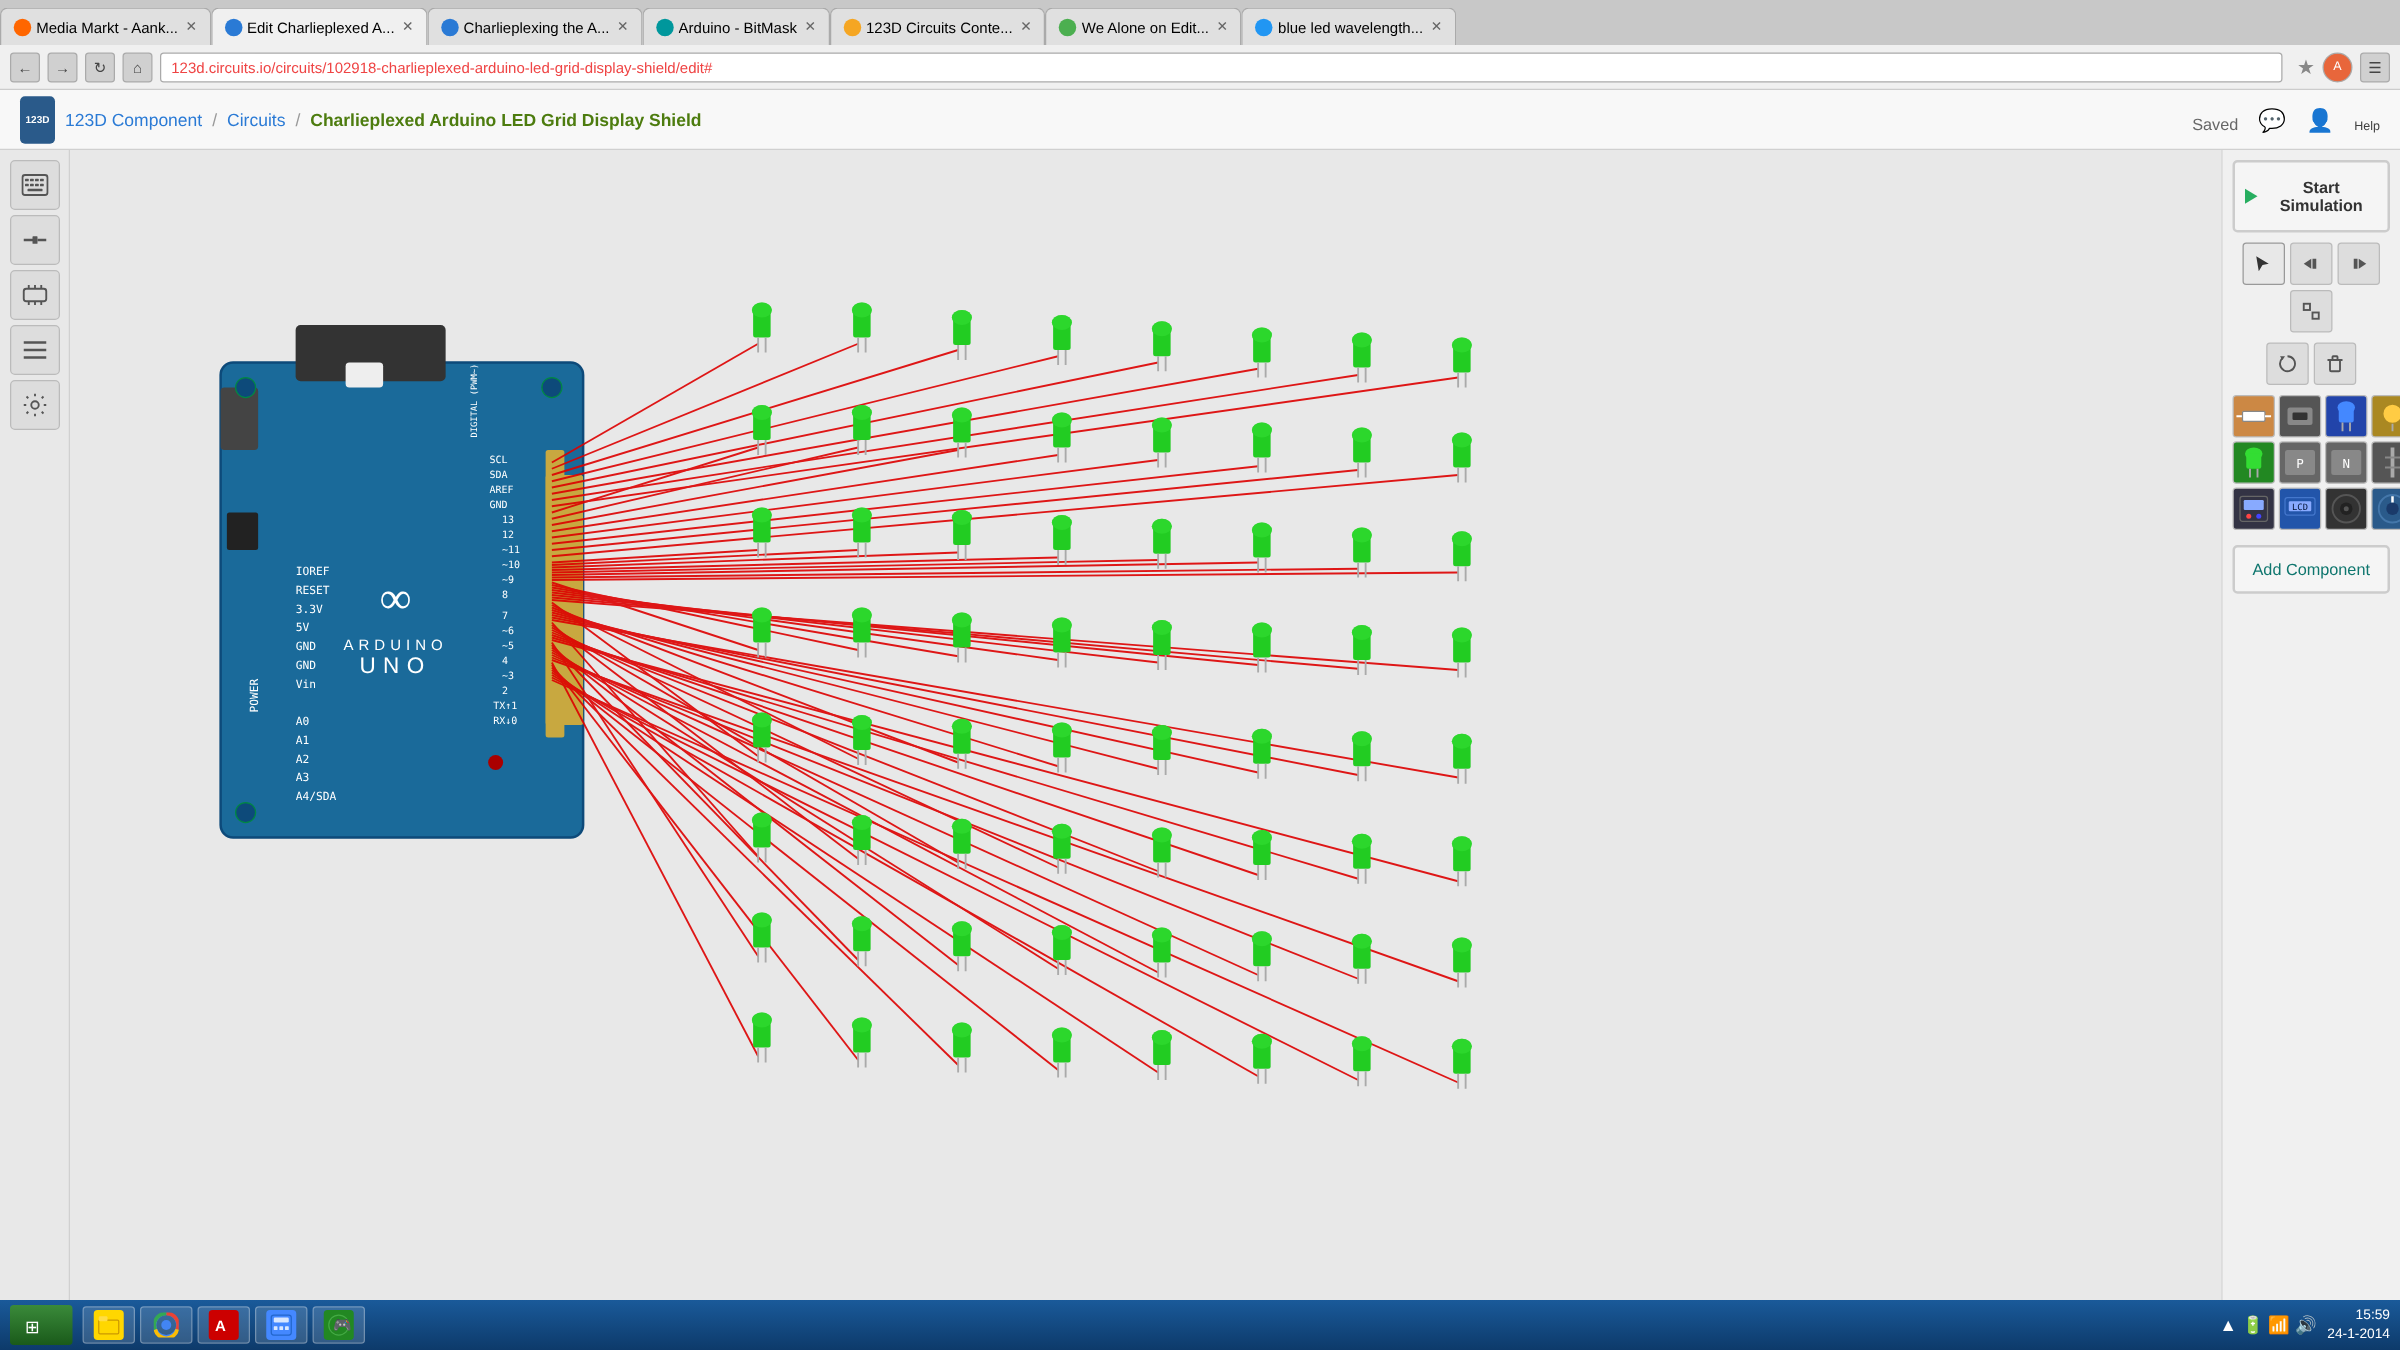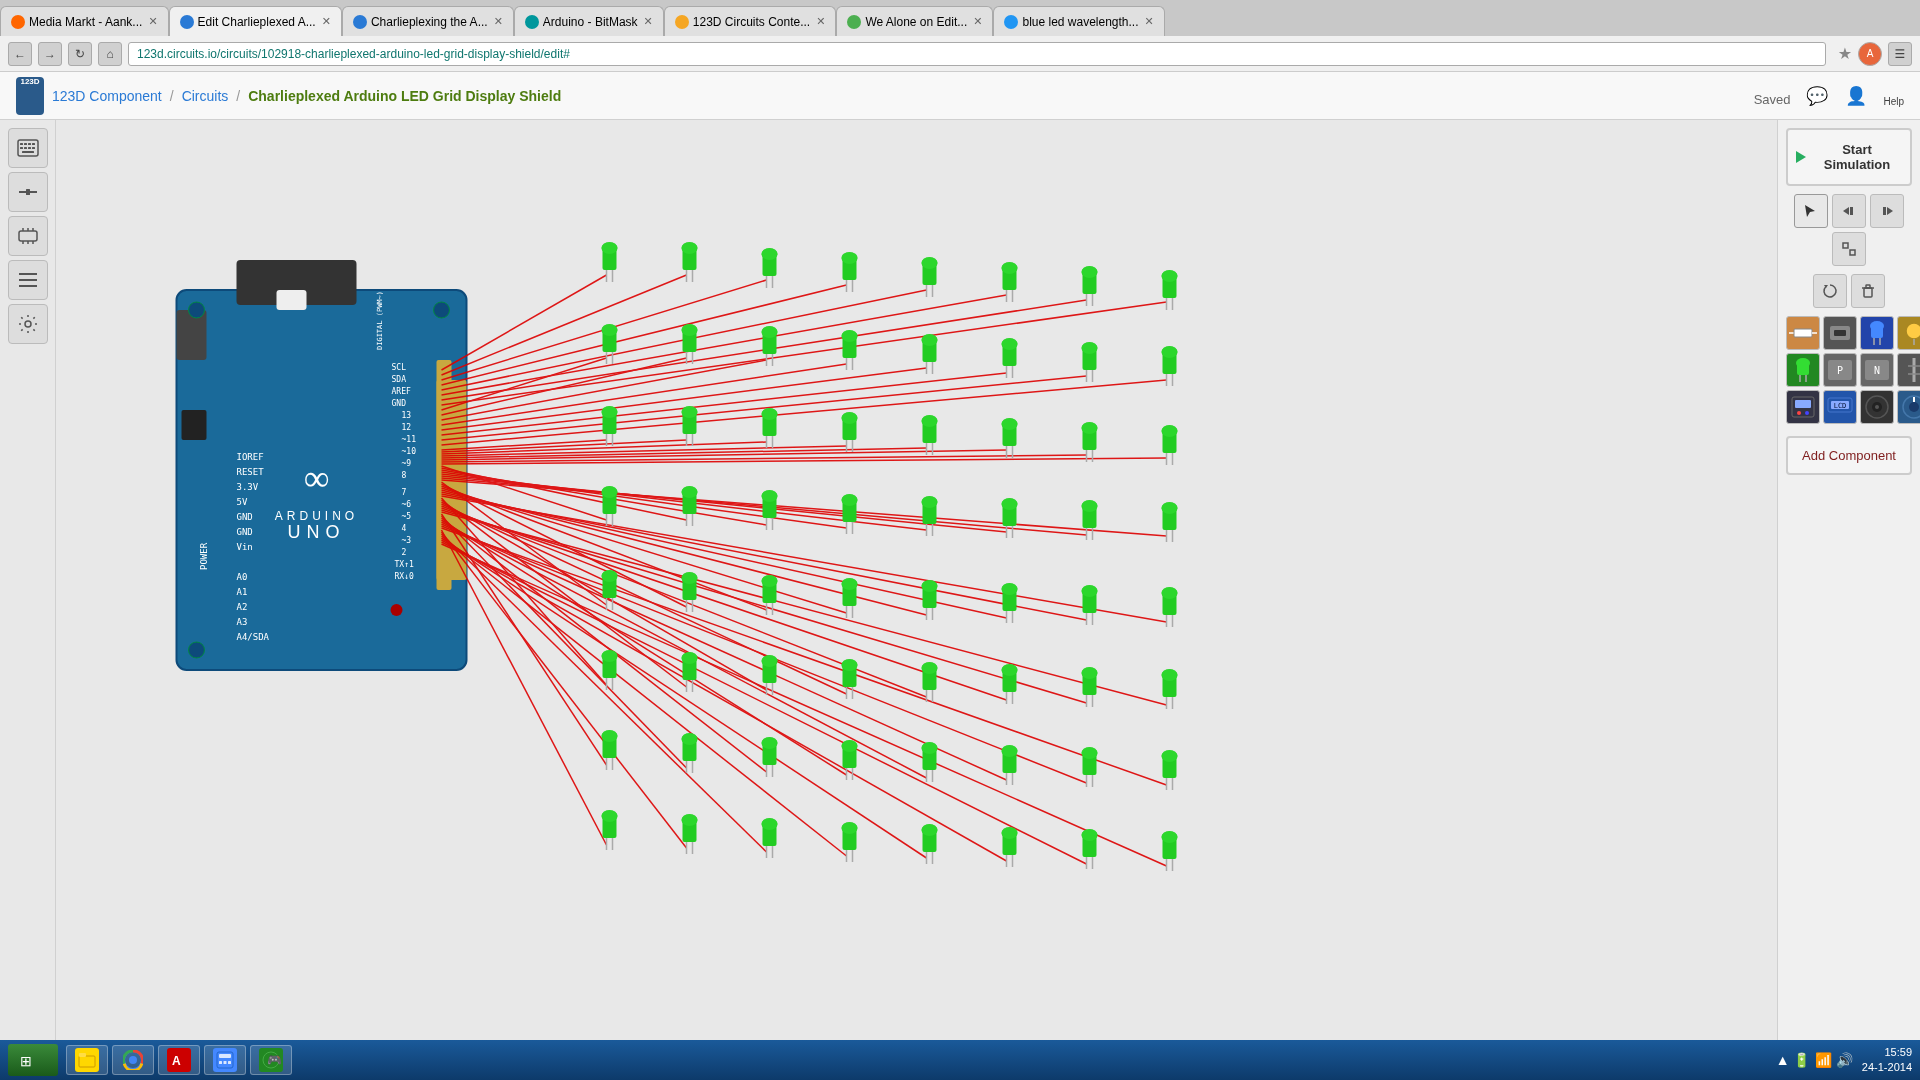--- a/index.html
+++ b/index.html
@@ -13,21 +13,21 @@
     .tab-favicon { width: 14px; height: 14px; margin-right: 4px; flex-shrink: 0; border-radius: 2px; }
     .tab-close { margin-left: 6px; color: #666; font-size: 11px; cursor: pointer; flex-shrink: 0; }
     .address-bar { display: flex; align-items: center; background: #f0f0f0; border-bottom: 1px solid #ccc; padding: 4px 8px; height: 36px; gap: 6px; }
     .nav-btn { width: 24px; height: 24px; background: #d0d0d0; border: 1px solid #aaa; border-radius: 3px; cursor: pointer; display: flex; align-items: center; justify-content: center; font-size: 12px; color: #444; }
     .url-bar { flex: 1; height: 24px; border: 1px solid #aaa; border-radius: 3px; background: white; padding: 0 8px; font-size: 12px; color: #333; display: flex; align-items: center; }
     .star-icon { color: #888; margin-left: 6px; }
 
     
     .app { display: flex; flex-direction: column; height: calc(1080px - 72px); background: #f0f0f0; }
     .app-header { background: #f8f8f8; border-bottom: 1px solid #d0d0d0; height: 48px; display: flex; align-items: center; padding: 0 16px; gap: 8px; }
-    .app-logo { background: #2a5a8a; color: white; width: 28px; height: 38px; border-radius: 4px; display: flex; align-items: flex-start; justify-content: center; font-size: 10px; font-weight: bold; }
+    .app-logo { background: #2a5a8a; color: white; width: 28px; height: 38px; border-radius: 4px; display: flex; align-items: center; justify-content: center; font-size: 10px; font-weight: bold; }
     .breadcrumb { display: flex; align-items: center; gap: 8px; font-size: 14px; color: #333; }
     .breadcrumb-sep { color: #999; }
     .breadcrumb-link { color: #2a7ad5; cursor: pointer; text-decoration: none; }
     .header-right { margin-left: auto; display: flex; align-items: flex-end; gap: 16px; }
     .saved-text { color: #666; font-size: 13px; }
     .header-icon { color: #555; font-size: 18px; cursor: pointer; }
     .help-btn { color: #404040; font-size: 10px; cursor: pointer; }
 
     
     .main-content { display: flex; flex: 1; overflow: hidden; }
@@ -42,21 +42,21 @@
     .start-sim-btn { background: #f5f5f5; border: 2px solid #ccc; border-radius: 4px; padding: 12px 8px; display: flex; align-items: center; justify-content: center; gap: 6px; cursor: pointer; font-size: 13px; font-weight: bold; color: #333; }
     .play-triangle { width: 0; height: 0; border-left: 10px solid #27ae60; border-top: 6px solid transparent; border-bottom: 6px solid transparent; }
     
     .controls-row { display: flex; gap: 4px; justify-content: center; flex-wrap: wrap; }
     .ctrl-btn { width: 34px; height: 34px; background: #ddd; border: 1px solid #bbb; border-radius: 3px; display: flex; align-items: center; justify-content: center; cursor: pointer; font-size: 14px; color: #444; }
     .ctrl-btn.active-arrow { background: #e8e8e8; border-color: #999; }
 
     .components-grid { display: grid; grid-template-columns: 1fr 1fr 1fr 1fr; gap: 3px; }
     .component-item { width: 34px; height: 34px; background: #ddd; border: 1px solid #bbb; border-radius: 3px; display: flex; align-items: center; justify-content: center; cursor: pointer; overflow: hidden; }
     
-    .add-component-btn { background: #f5f5f5; border: 2px solid #ccc; border-radius: 4px; padding: 10px 8px; display: flex; align-items: center; justify-content: center; cursor: pointer; font-size: 13px; color: #7f1d1d; margin-top: 4px; }
+    .add-component-btn { background: #f5f5f5; border: 2px solid #ccc; border-radius: 4px; padding: 10px 8px; display: flex; align-items: center; justify-content: center; cursor: pointer; font-size: 13px; color: #0f766e; margin-top: 4px; }
 
     
     .circuit-canvas { position: absolute; top: 0; left: 0; width: 100%; height: 100%; }
 
     
     .taskbar { height: 40px; background: linear-gradient(to bottom, #1a5a9a, #0d3a6a); display: flex; align-items: center; padding: 0 8px; gap: 4px; position: fixed; bottom: 0; left: 0; right: 0; }
     .taskbar-start { width: 50px; height: 32px; background: linear-gradient(to bottom, #3a8a3a, #1a5a1a); border-radius: 3px; display: flex; align-items: center; justify-content: center; cursor: pointer; }
     .taskbar-item { height: 30px; background: rgba(255,255,255,0.15); border: 1px solid rgba(255,255,255,0.3); border-radius: 3px; padding: 0 8px; display: flex; align-items: center; cursor: pointer; }
     .taskbar-icon { width: 24px; height: 24px; border-radius: 3px; display: flex; align-items: center; justify-content: center; }
     .taskbar-right { margin-left: auto; display: flex; align-items: center; gap: 8px; color: white; font-size: 12px; }
@@ -107,21 +107,21 @@
     <span class="tab-close">✕</span>
   </div>
       </div>
   </div>
   <div class="address-bar">
     <div class="nav-btn">←</div>
     <div class="nav-btn">→</div>
     <div class="nav-btn">↻</div>
     <div class="nav-btn">⌂</div>
     <div class="url-bar">
-      <span style="font-size:12px; color:#0f766e;">123d.circuits.io/circuits/102918-charlieplexed-arduino-led-grid-display-shield/edit#</span>
+      <span style="font-size:12px; color:#ef4444;">123d.circuits.io/circuits/102918-charlieplexed-arduino-led-grid-display-shield/edit#</span>
     </div>
     <span class="star-icon">★</span>
     <div class="nav-btn" style="background:#e8663b; border-radius:50%; color:white; font-size:10px;">A</div>
     <div class="nav-btn">☰</div>
   </div>
 </div>
 
 <div class="app">
   <div class="app-header">
     <div class="app-logo">

